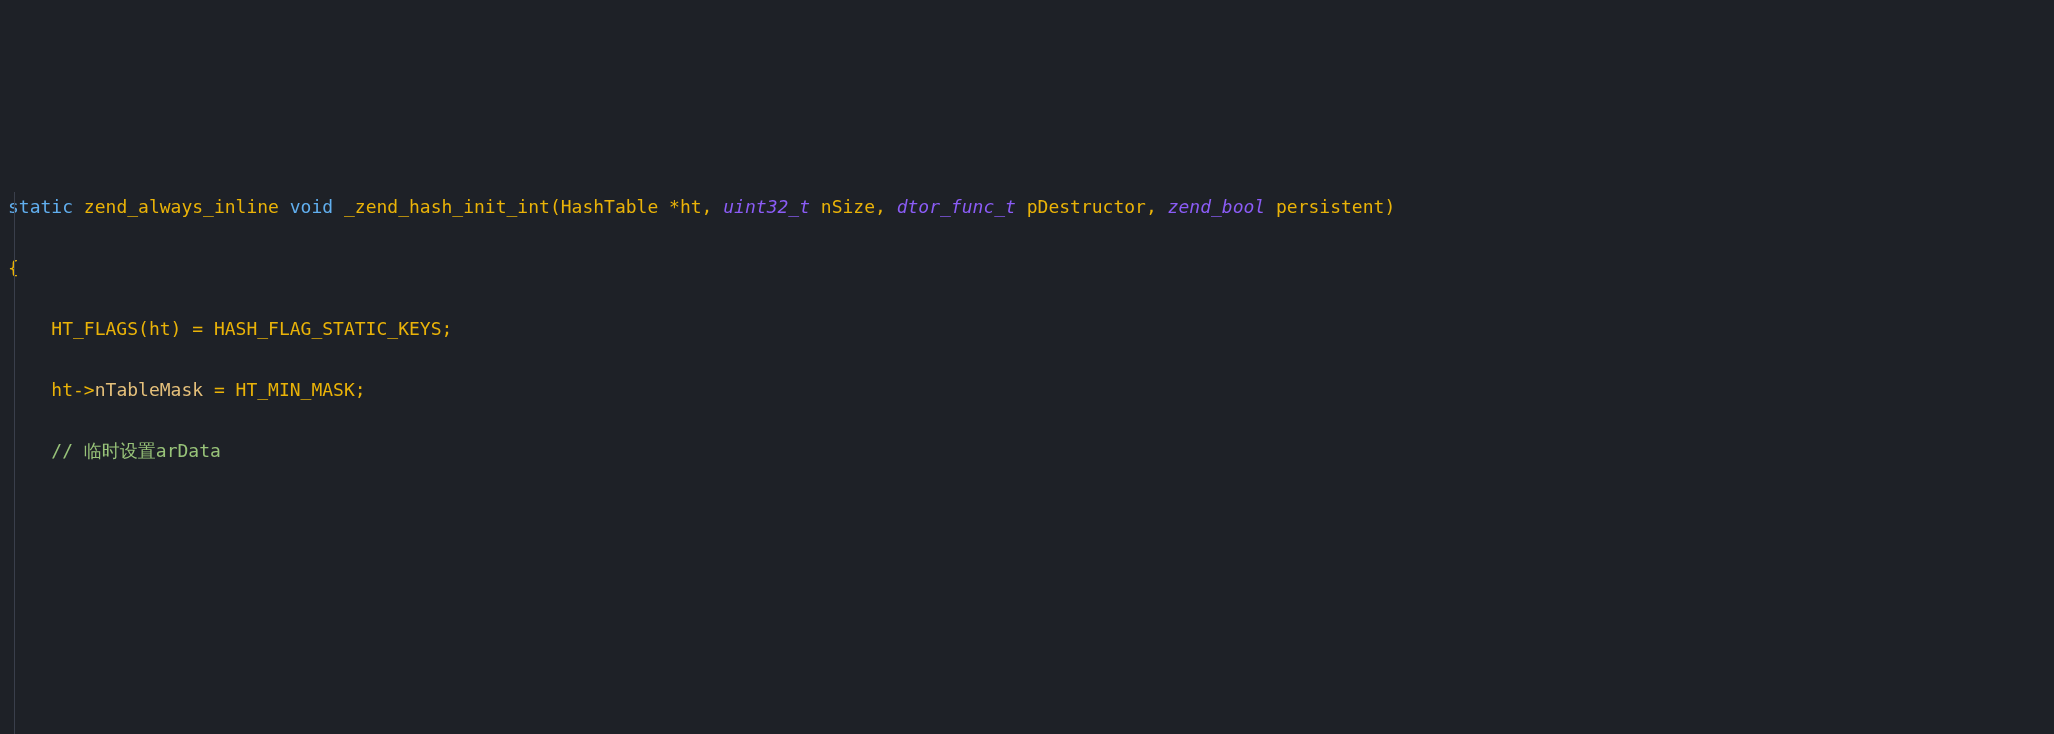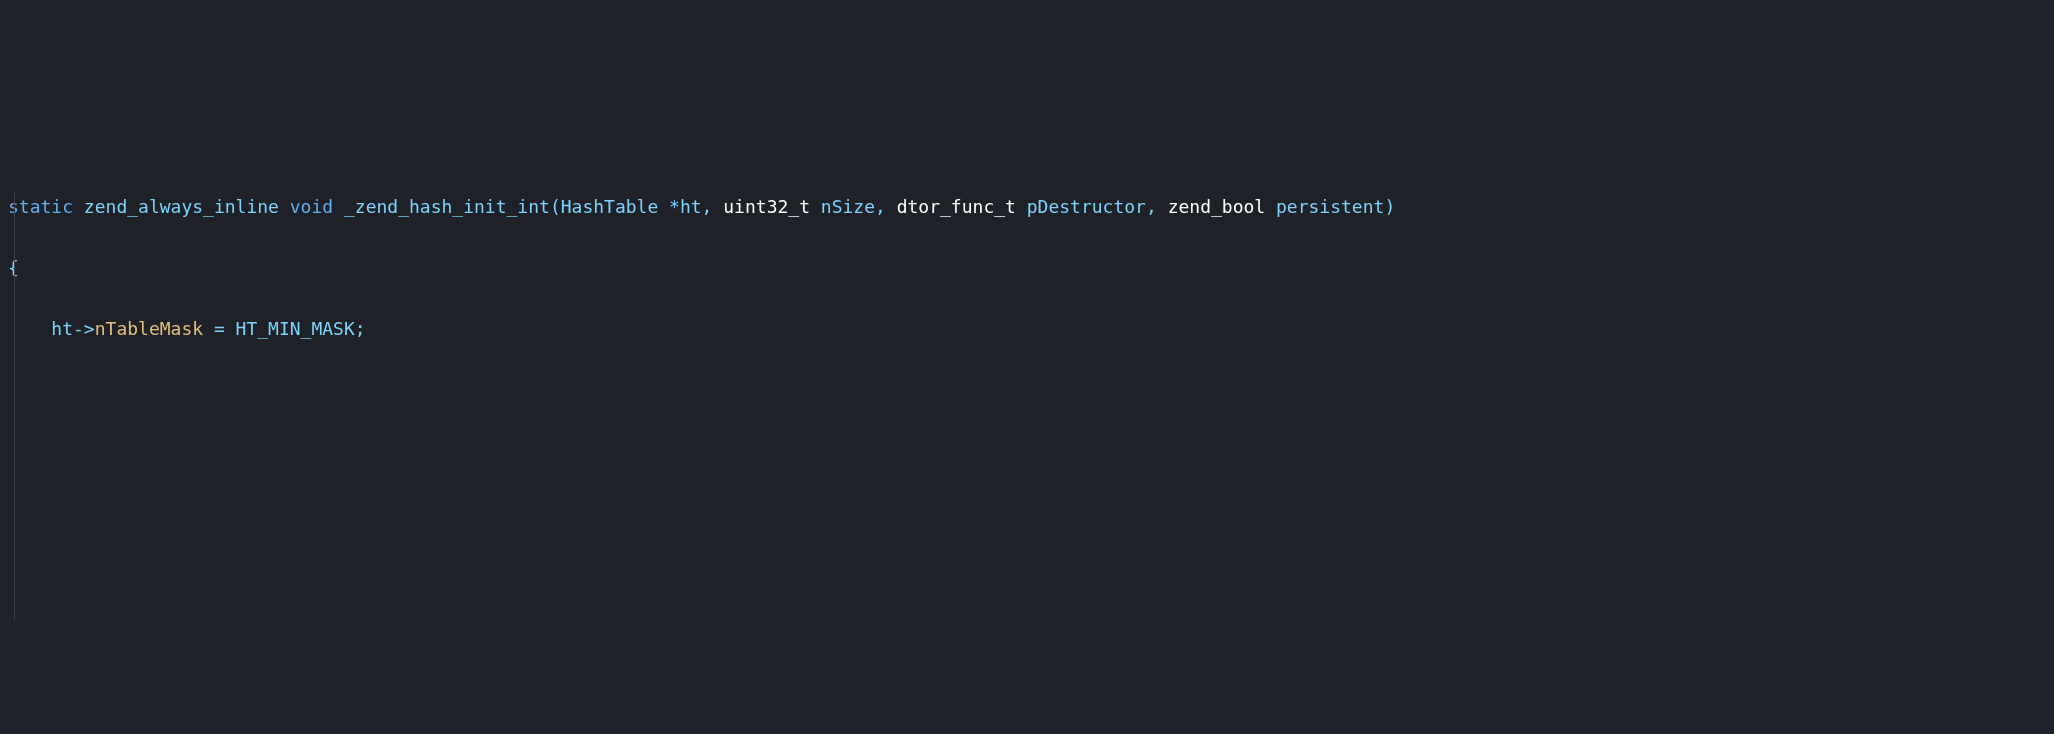--- a/index.html
+++ b/index.html
@@ -20,36 +20,38 @@
   .line { display: block; }
   .indent-guide {
     position: absolute;
     left: 14px;
     top: 62px;
     bottom: 30px;
     width: 1px;
     background: #3a3f4b;
   }
   .kw { color: #61afef; }       
-  .type { color: #ffffff; }
+  .type { color: #8b5cf6; font-style: italic; }
   .comment { color: #98c379; }  
   .num { color: #d19a66; }
   .member { color: #e5c07b; }   
-  .default { color: #7dd3fc; margin-top: 19px; }
+  .default { color: #eab308; margin-top: 19px; }
 </style>
 </head>
 <body>
 
 
 
 <div class="code-container">
 <div class="indent-guide"></div>
 <span class="line"><span class="kw">static</span><span class="default"> zend_always_inline </span><span class="kw">void</span><span class="default"> _zend_hash_init_int(HashTable *ht, </span><span class="type">uint32_t</span><span class="default"> nSize, </span><span class="type">dtor_func_t</span><span class="default"> pDestructor, </span><span class="type">zend_bool</span><span class="default"> persistent)</span></span>
 <span class="line"><span class="default">{</span></span>
+<span class="line"><span class="default">    HT_FLAGS(ht) = HASH_FLAG_STATIC_KEYS;</span></span>
 <span class="line"><span class="default">    ht-&gt;</span><span class="member">nTableMask</span><span class="default"> = HT_MIN_MASK;</span></span>
+<span class="line"><span class="comment">    // 临时设置arData</span></span>
 
 
 
 
 
 
 
 
 
 </div>

